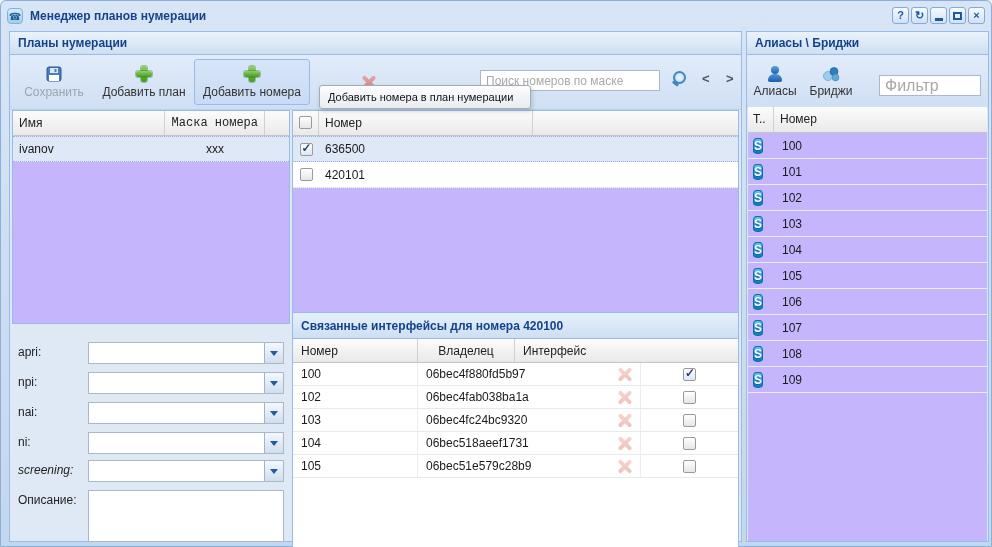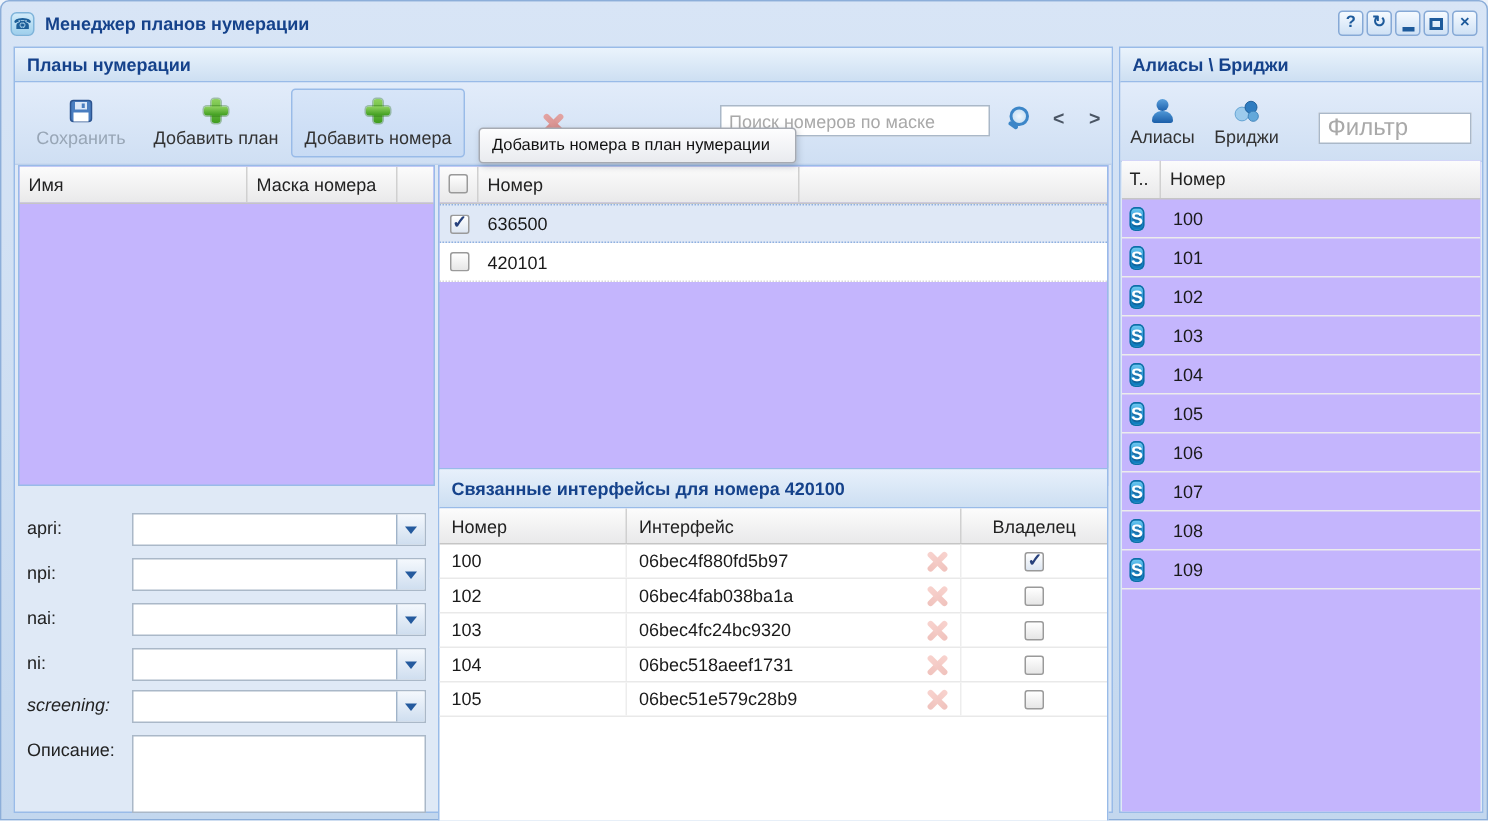--- a/index.html
+++ b/index.html
@@ -205,22 +205,27 @@
       </div>
       <input class="search-input" type="text" placeholder="Поиск номеров по маске" style="">
       <span class="mag-icon" style="position:absolute;left:660px;top:15px;"></span>
       <span class="pager" style="left:692px;">&lt;</span>
       <span class="pager" style="left:716px;">&gt;</span>
     </div>
 
     <div class="grid" style="left:2px;top:78px;width:278px;height:214px;">
       <div class="g-head">
         <div class="g-hcell" style="width:152px;">Имя</div>
-        <div class="g-hcell" style="width:100px;text-align:left;">Маска номера</div>
+        <div class="g-hcell" style="width:100px;text-align:right;font-family:Liberation Mono, monospace;">Маска номера</div>
         <div class="g-hcell" style="flex:1;"></div>
+      </div>
+      <div class="g-row selected">
+        <div class="g-cell" style="width:152px;">ivanov</div>
+        <div class="g-cell" style="width:100px;text-align:center;">xxx</div>
+        <div class="g-cell" style="flex:1;padding:0 2px;"><span class="x-icon"></span></div>
       </div>
     </div>
 
     <div class="grid" style="left:282px;top:78px;width:447px;height:214px;">
       <div class="g-head">
         <div class="g-hcell center" style="width:26px;padding:5px 0 0;">
             <span class="cb"></span>
           </div>
         <div class="g-hcell" style="width:214px;">Номер</div>
         <div class="g-hcell" style="flex:1;"></div>
@@ -276,22 +281,22 @@
     </div>
     <div class="form-row" style="top:458px;height:56px;">
       <span class="form-label">Описание:</span>
       <textarea class="descr-area" style=""></textarea>
     </div>
 
     <div class="sub-panel" style="left:282px;top:280px;width:447px;height:267px;">
       <div class="sub-header">Связанные интерфейсы для номера 420100</div>
       <div class="g-head" style="height:24px;">
         <div class="g-hcell" style="width:125px;padding-left:8px;">Номер</div>
+        <div class="g-hcell" style="flex:1;text-align:center;">Владелец</div>
         <div class="g-hcell" style="width:223px;padding-left:8px;">Интерфейс</div>
-        <div class="g-hcell" style="flex:1;text-align:center;">Владелец</div>
       </div>
       <div class="rel-row">
         <div class="rel-cell" style="width:125px;">100</div>
         <div class="rel-cell" style="width:223px;justify-content:space-between;">
             <span>06bec4f880fd5b97</span>
             <span class="x-icon pale"></span>
           </div>
         <div class="rel-cell" style="flex:1;justify-content:center;border-right:none;">
             <span class="cb checked"></span>
           </div>

